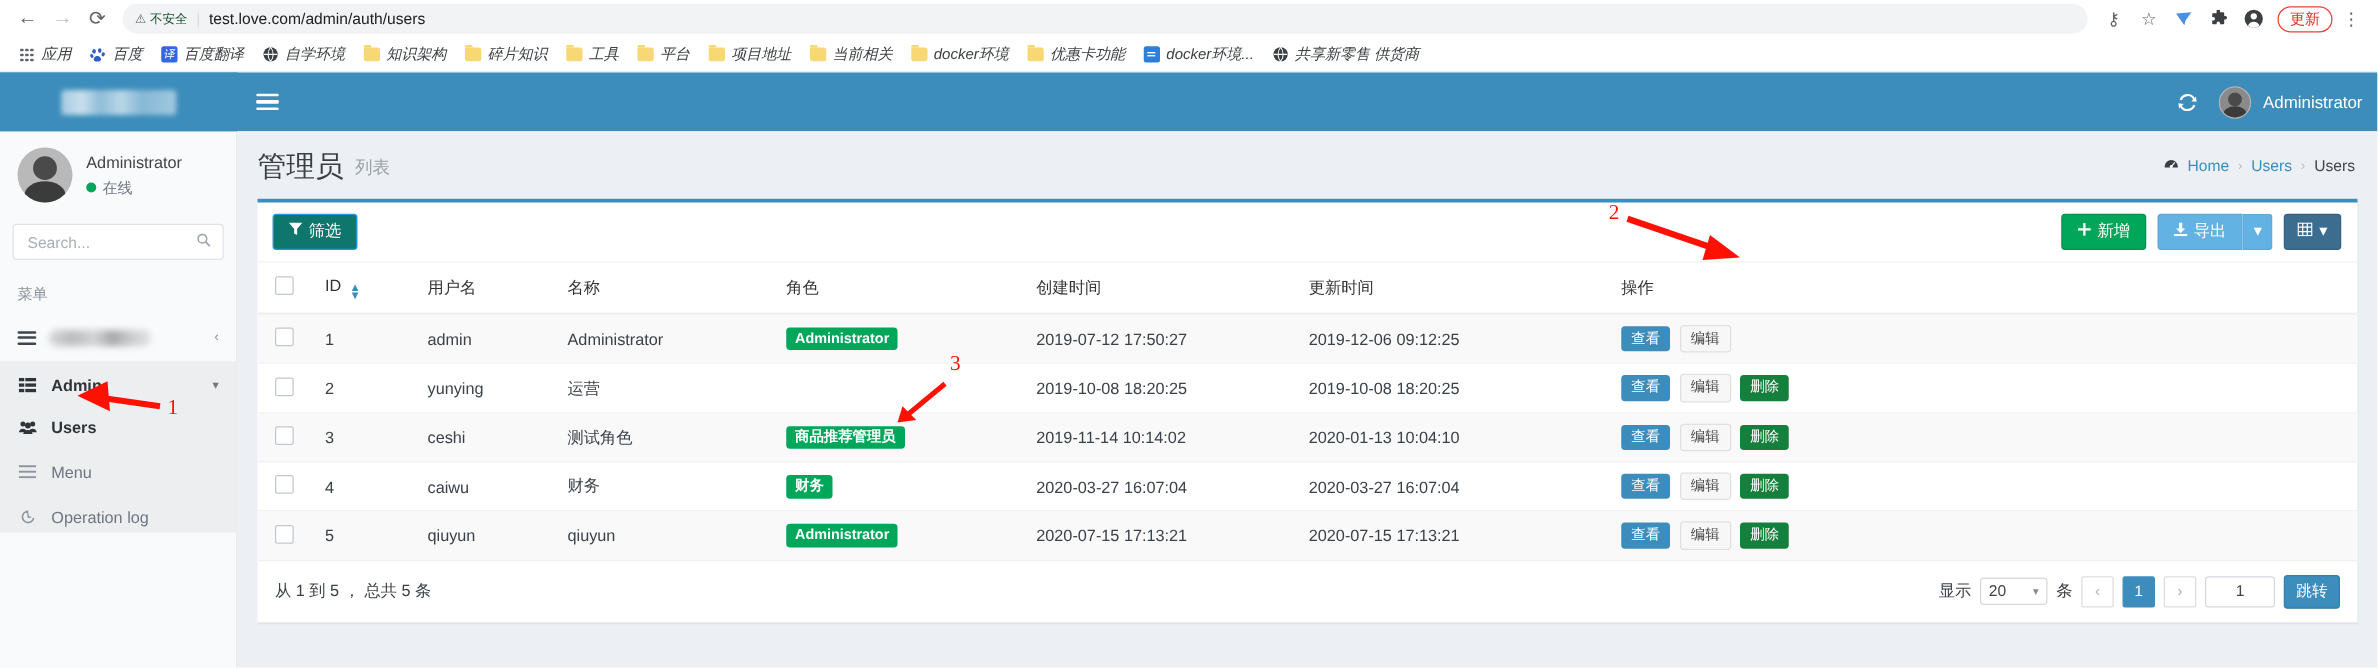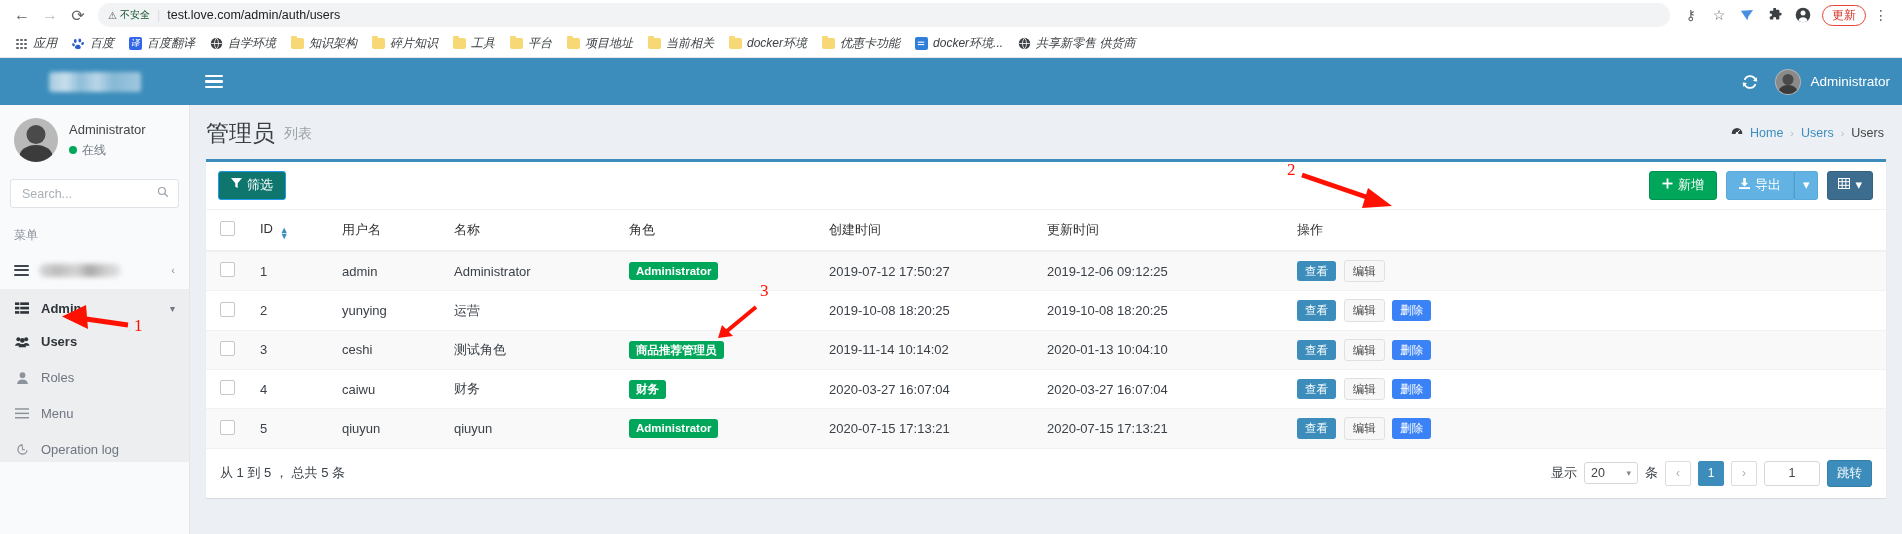--- a/index.html
+++ b/index.html
@@ -274,21 +274,21 @@
     line-height: 1.1;
   }
   .label-green { background: #00a65a; }
   .btn-xs {
     display: inline-block; font-size: 11.5px; color: #fff;
     padding: 3px 8px; border-radius: 3px; margin-right: 4px;
     line-height: 1.25; cursor: pointer;
   }
   .btn-xs.view { background: #3c8dbc; }
   .btn-xs.edit { background: #f7f7f7; color: #444; border: 1px solid #e0e0e0; }
-  .btn-xs.del { background: #3b82f6; text-align: center; }
+  .btn-xs.del { background: #15803d; text-align: center; }
 
   
   .box-footer {
     display: flex; align-items: center; padding: 11px 14px;
     border-top: 1px solid #f0f0f0; font-size: 13px; color: #3b4148;
   }
   .pager { margin-left: auto; display: flex; align-items: center; gap: 7px; }
   .pg-lbl { font-size: 13px; color: #3b4148; }
   .pg-select {
     border: 1px solid #d4d8dd; border-radius: 3px; background: #fff;
@@ -560,29 +560,20 @@
               <circle cx="13.4" cy="3.2" r="2.4" fill="#2f3439"></circle>
             <circle cx="8.8" cy="4.6" r="2.8" fill="#2f3439"></circle>
             <path d="M0 11c.6-2.3 2.2-3.3 4-3.3s3.4 1 4 3.3z" fill="#2f3439"></path>
             <path d="M9.4 11c.6-2.3 2.2-3.3 4-3.3s3.4 1 4 3.3z" fill="#2f3439"></path>
             <path d="M4.2 12.8c.7-2.8 2.6-4 4.6-4s3.9 1.2 4.6 4z" fill="#2f3439"></path>
           </svg>
         </span>
         <span>Users</span>
       </div>
 
-      <div class="menu-item">
-        <span class="mi-ico">
-          <svg width="11" height="12" viewBox="0 0 12 13" aria-hidden="true">
-            <circle cx="6" cy="3.4" r="3.1" fill="#8d939b"></circle>
-            <path d="M0 13c.5-3.6 3-5 6-5s5.5 1.4 6 5z" fill="#8d939b"></path>
-          </svg>
-        </span>
-        <span>Roles</span>
-      </div>
 
 
       <div class="menu-item">
         <span class="mi-ico">
           <svg width="14" height="11" viewBox="0 0 16 12" aria-hidden="true">
             <rect x="0" y="0" width="16" height="1.7" fill="#8d939b"></rect>
             <rect x="0" y="5" width="16" height="1.7" fill="#8d939b"></rect>
             <rect x="0" y="10" width="16" height="1.7" fill="#8d939b"></rect>
           </svg>
         </span>

